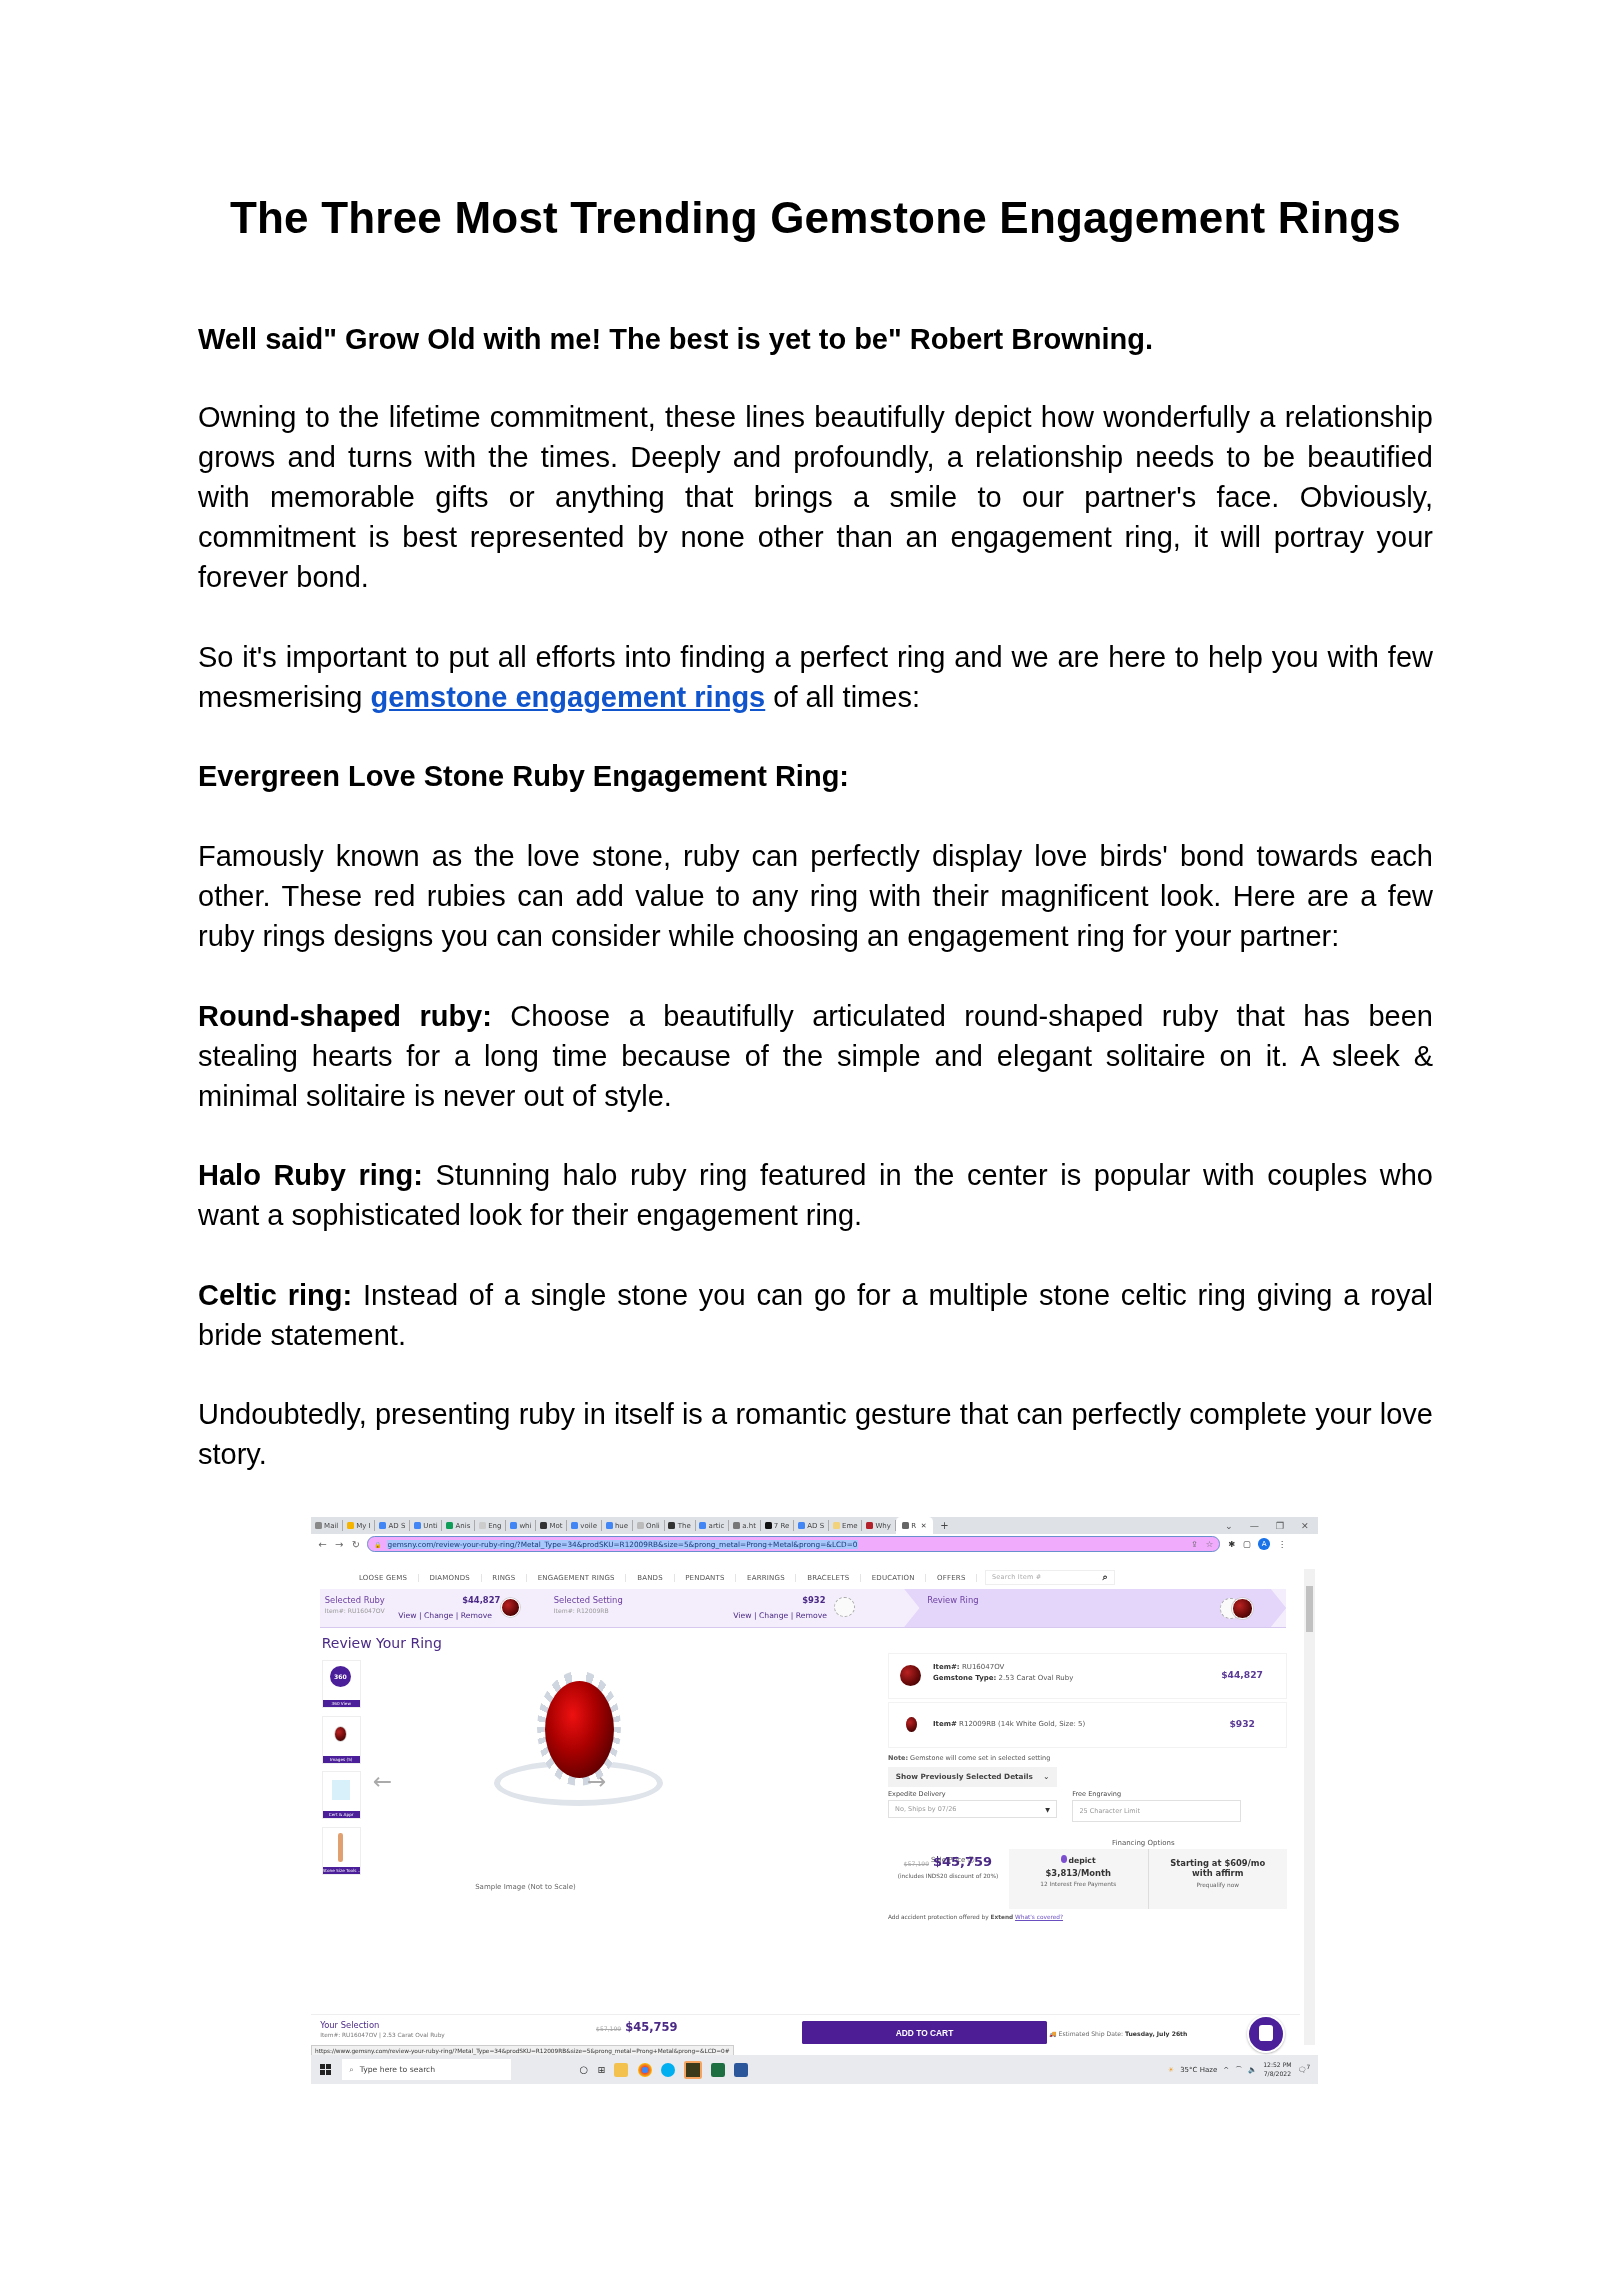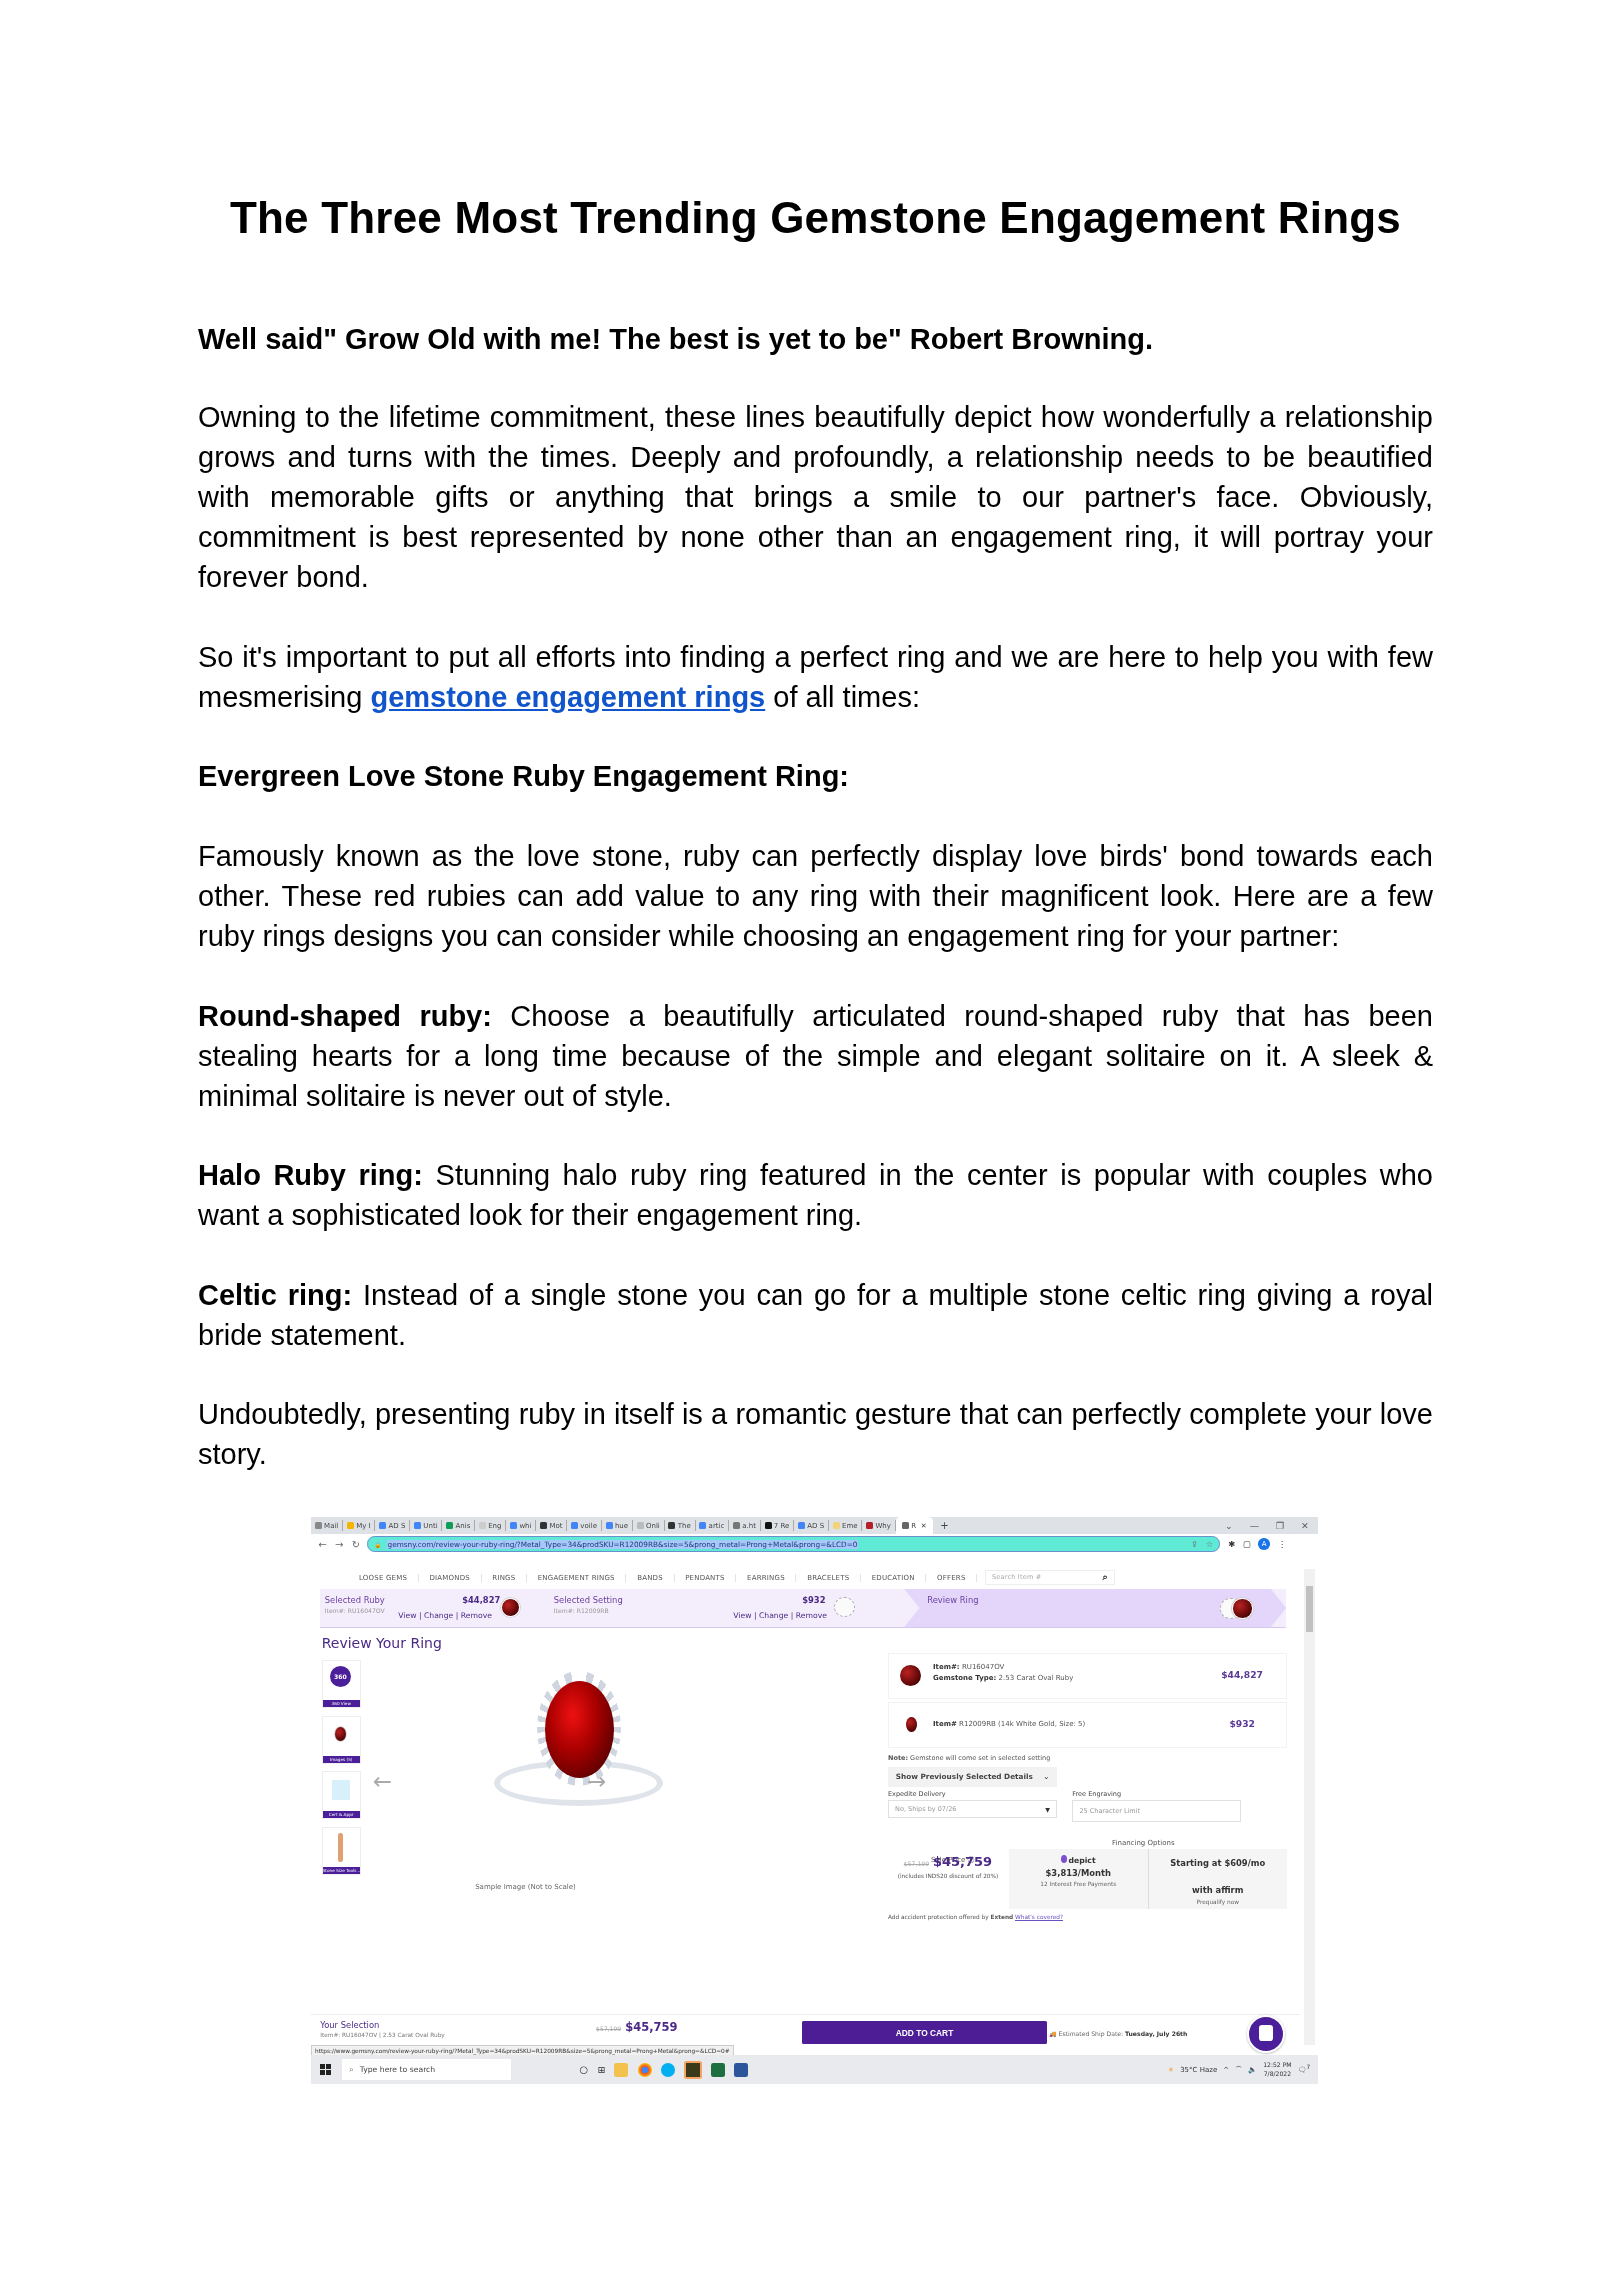--- a/index.html
+++ b/index.html
@@ -13,21 +13,21 @@
 
   
   .shot { position: absolute; left: 311px; top: 1517px; width: 1007px; height: 568px; background: #fff; overflow: hidden; font-family: "DejaVu Sans", sans-serif; color: #333; }
   .tabbar { position: absolute; left: 0; top: 0; width: 100%; height: 17px; background: #dee1e6; display: flex; align-items: center; font-size: 7px; color: #444; }
   .tab { display: flex; align-items: center; padding: 0 3.8px; border-right: 0.8px solid #aaa; height: 10.7px; white-space: nowrap; }
   .tab .fav { width: 7px; height: 7px; border-radius: 1.5px; margin-right: 2.3px; display: inline-block; }
   .tab.active { background: #fff; height: 17px; border-radius: 4.6px 4.6px 0 0; border: none; padding: 0 6.1px; }
   .win-ctrls { margin-left: auto; display: flex; gap: 17px; padding-right: 9.2px; font-size: 9.2px; color: #555; }
   .addr-row { position: absolute; left: 0; top: 17px; width: 100%; height: 20px; background: #fff; display: flex; align-items: center; }
   .nav-btn { font-size: 10px; color: #666; margin-left: 6.1px; width: 10.7px; text-align: center; }
-  .omnibox { margin-left: 6.1px; width: 851px; height: 14px; border: 1.5px solid #6a8fcf; border-radius: 7.7px; display: flex; align-items: center; font-size: 7.3px; background: #5eead4; }
+  .omnibox { margin-left: 6.1px; width: 851px; height: 14px; border: 1.5px solid #6a8fcf; border-radius: 7.7px; display: flex; align-items: center; font-size: 7.3px; background: #f0abfc; }
   .omnibox .lock { margin: 0 4.6px 0 6.1px; font-size: 6.1px; color: #555; }
   .omnibox .url { background: #a8c7fa; color: #1a3a7a; padding: 0 0.8px; white-space: nowrap; }
   .omnibox .ob-icons { margin-left: auto; margin-right: 6.1px; color: #666; display: flex; gap: 7.7px; font-size: 8.4px; }
   .ext-icons { display: flex; gap: 7.7px; align-items: center; margin-left: 7.7px; font-size: 8.4px; color: #333; }
   .avatar { width: 11.5px; height: 11.5px; border-radius: 50%; background: #1a73e8; color: #fff; font-size: 7px; display: flex; align-items: center; justify-content: center; }
   .bookmarks { position: absolute; left: 0; top: 37px; width: 100%; height: 15.3px; display: flex; align-items: center; gap: 10.7px; font-size: 6.5px; color: #444; padding-left: 6.1px; border-bottom: 0.8px solid #e4e4e4; box-sizing: border-box; }
   .site { position: absolute; left: 0; top: 52px; width: 989px; height: 476px; }
   .scroll { position: absolute; right: 3.1px; top: 52px; width: 10.7px; height: 476px; background: #f1f1f1; }
   .scroll .thumb { position: absolute; left: 1.5px; top: 17px; width: 7.7px; height: 46px; background: #c1c1c1; }
   .topnav { position: absolute; left: 0; top: 0; width: 100%; height: 17px; display: flex; align-items: center; font-size: 7px; color: #555; letter-spacing: 0.2px; }
@@ -366,21 +366,21 @@
           <div class="inc">(includes INDS20 discount of 20%)</div>
         </div>
         <div class="fin">
           <div class="col">
             <div class="split-logo"><span class="dot"></span><span>depict</span></div>
             <div class="big">$3,813/Month</div>
             <div class="small">12 Interest Free Payments</div>
           </div>
           <div class="col">
             <div class="big">Starting at $609/mo</div>
-            <div class="big" style="margin-top:17px;">with affirm</div>
+            <div class="big" style="margin-top:0;">with affirm</div>
             <div class="small">Prequalify now</div>
           </div>
         </div>
       </div>
       <div class="extend">
         <span>Add accident protection offered by </span><b>Extend</b>
         <a href="#">What's covered?</a>
       </div>
     </div>
 

